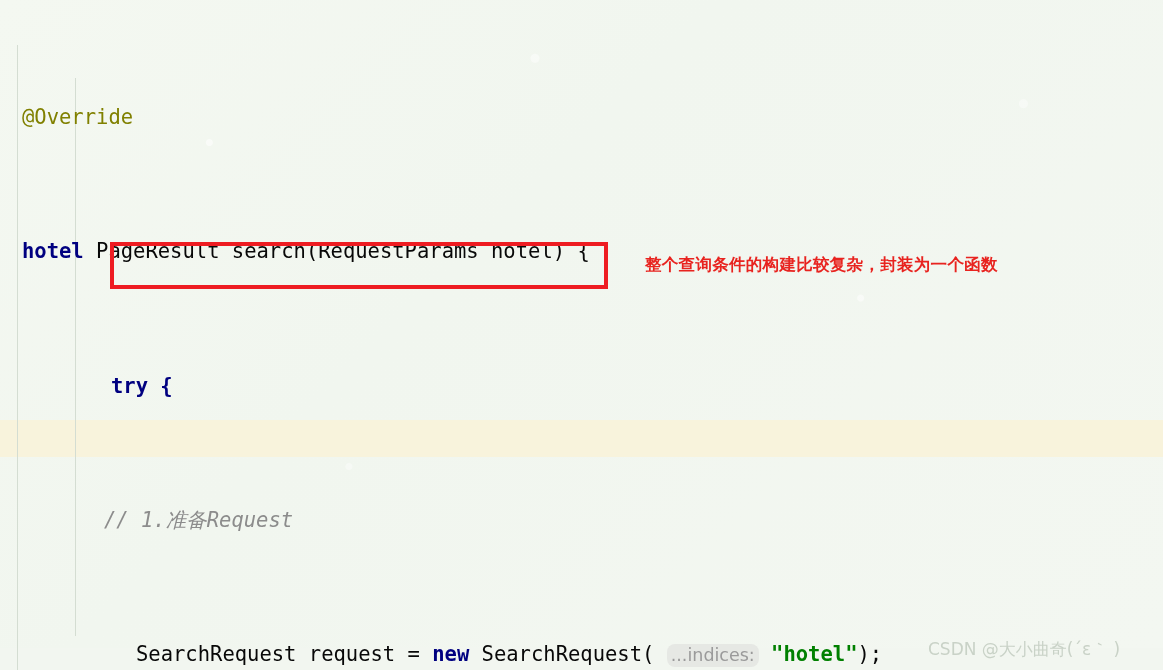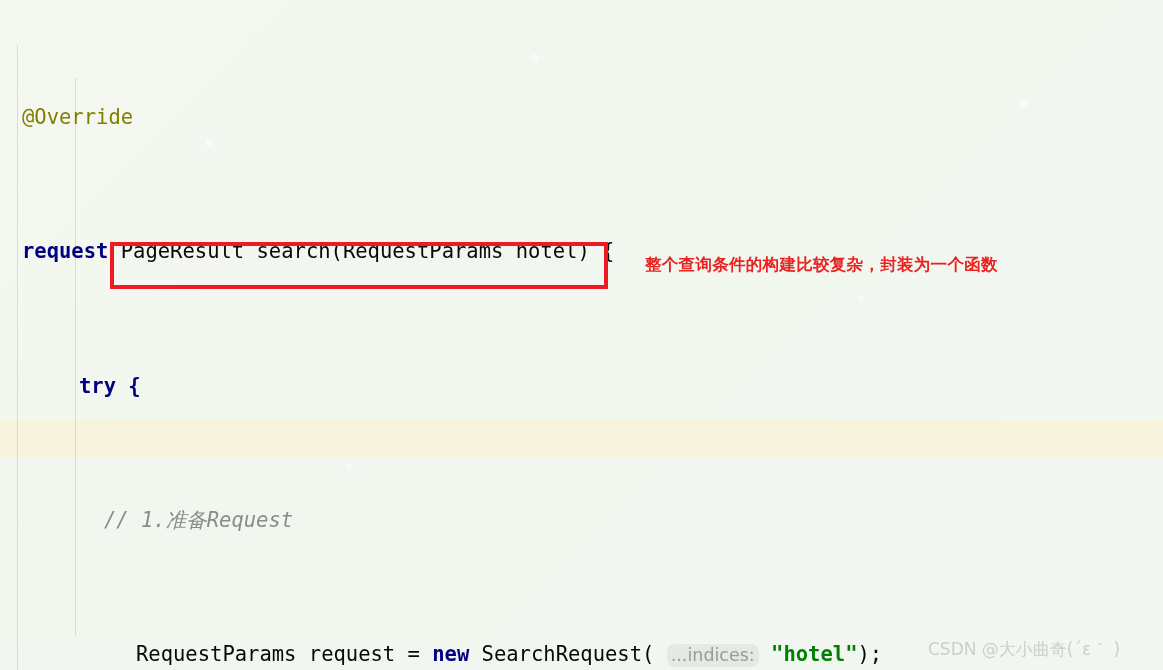--- a/index.html
+++ b/index.html
@@ -119,27 +119,27 @@
 
   <div class="line-highlight" style="top:420px; height:37px;"></div>
 
   <div class="indent-guide" style="left:17px; top:45px; height:625px;"></div>
   <div class="indent-guide" style="left:75px; top:78px; height:558px;"></div>
 
   <div class="code">
 
     <div class="code-line" style="padding-left:22px;"><span class="anno">@Override</span></div>
 
-    <div class="code-line" style="padding-left:22px;"><span class="kw">request</span><span class="plain"> PageResult </span><span class="plain">search(RequestParams hotel) {</span></div>
+    <div class="code-line" style="padding-left:22px;"><span class="kw">hotel</span><span class="plain"> PageResult </span><span class="plain">search(RequestParams hotel) {</span></div>
 
-    <div class="code-line" style="padding-left:79px;"><span class="kw">try {</span></div>
+    <div class="code-line" style="padding-left:111px;"><span class="kw">try {</span></div>
 
     <div class="code-line" style="padding-left:104px;"><span class="cmt">// 1.准备Request</span></div>
 
-    <div class="code-line" style="padding-left:136px;"><span class="plain">RequestParams request = </span><span class="kw">new</span><span class="plain"> SearchRequest(</span><span>&nbsp;</span><span class="hint">...indices:</span><span> </span><span class="str">"hotel"</span><span class="plain">);</span></div>
+    <div class="code-line" style="padding-left:136px;"><span class="plain">SearchRequest request = </span><span class="kw">new</span><span class="plain"> SearchRequest(</span><span>&nbsp;</span><span class="hint">...indices:</span><span> </span><span class="str">"hotel"</span><span class="plain">);</span></div>
 
     
 
     
 
     
 
     
 
     

